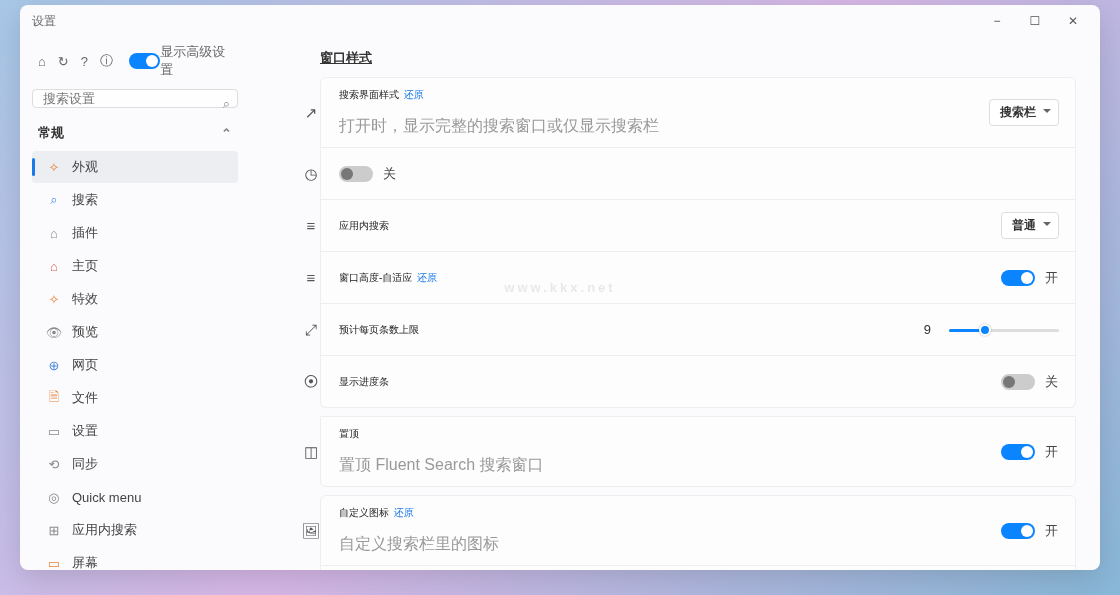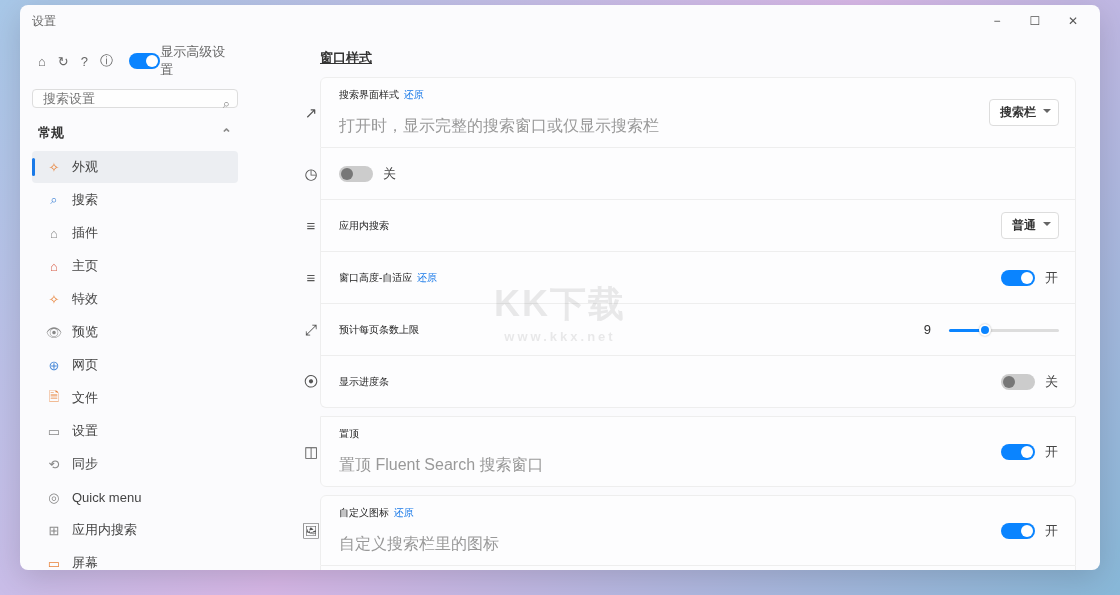--- a/index.html
+++ b/index.html
@@ -239,15 +239,14 @@
               <div class="smile-btn">☺</div>
             </div>
           </div>
         </div>
 
     </main>
   </div>
 </div>
 
 <div class="watermark">
-  <div class="big">KK下载</div>
   <div class="small">www.kkx.net</div>
 </div>
 
 </body></html>

